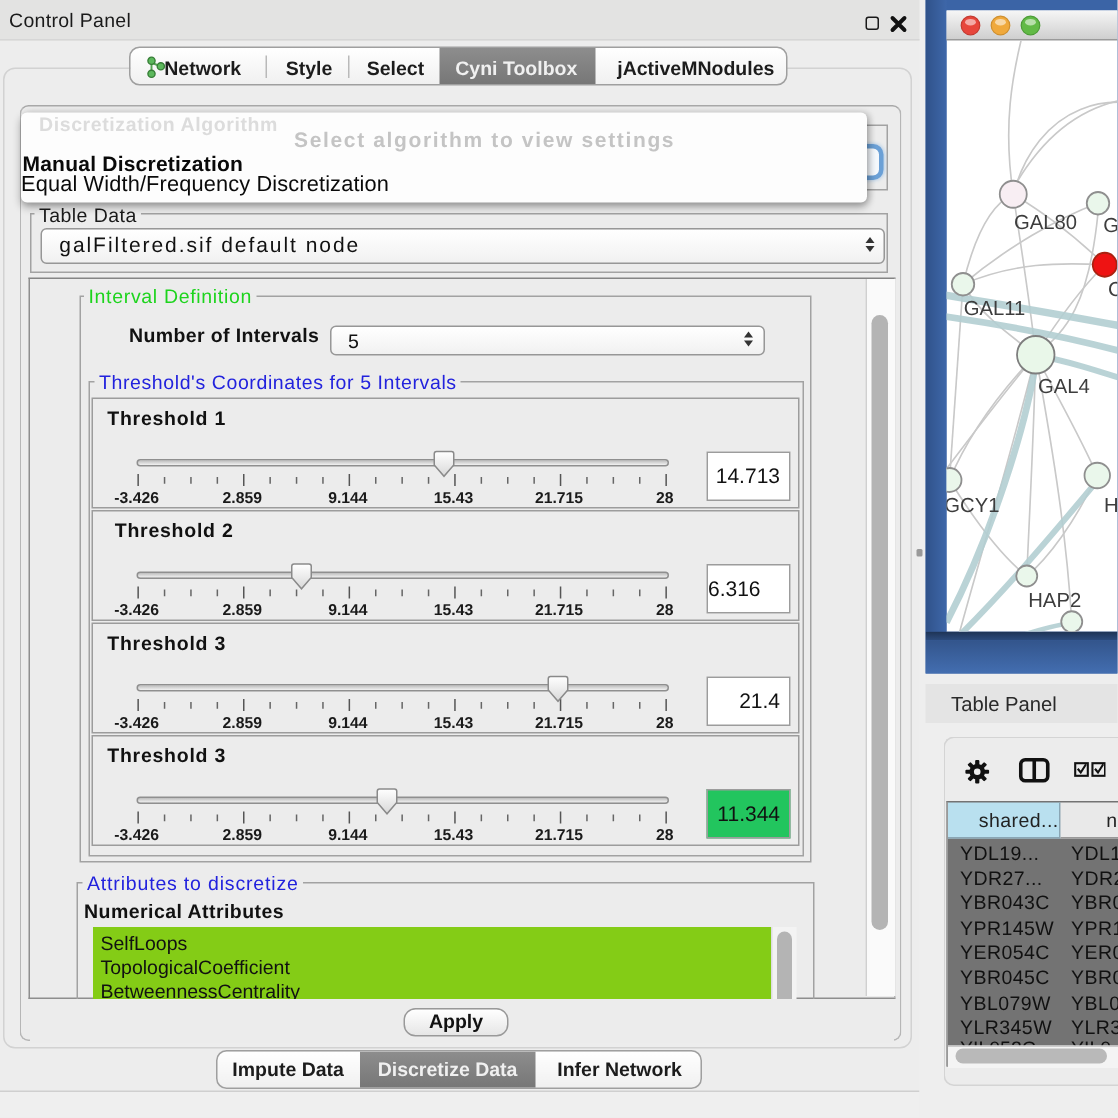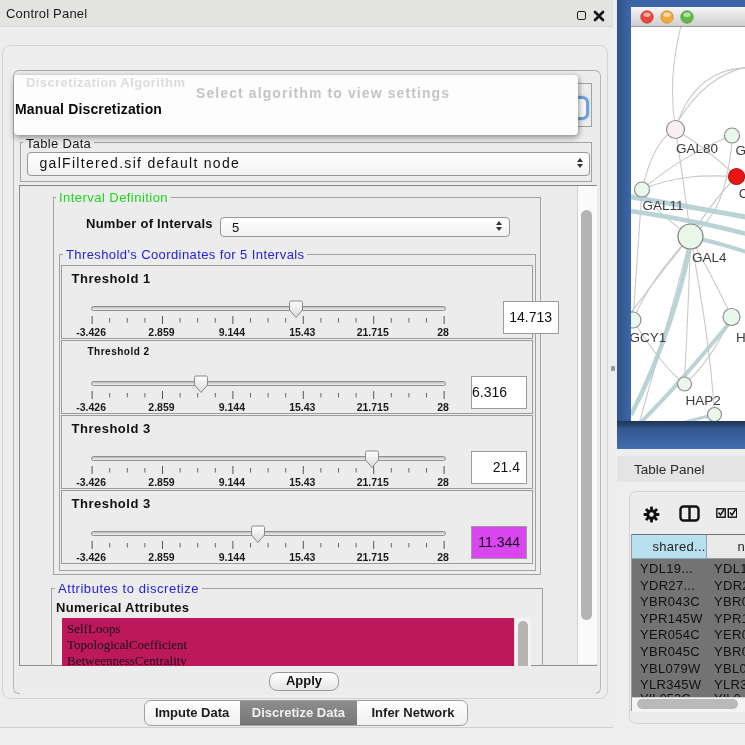--- a/index.html
+++ b/index.html
@@ -21,20 +21,37 @@
   <div class="abs" style="left:6px;top:6px;font-size:13px;letter-spacing:0.2px;color:#1a1a1a;">Control Panel</div>
   <div class="abs" style="left:577px;top:11px;width:7px;height:7px;border:1.6px solid #1a1a1a;border-radius:2px;background:transparent;"></div>
   <svg class="abs" style="left:593px;top:10px;" width="12" height="12" viewBox="0 0 12 12">
         <path d="M2,2 L10,10 M10,2 L2,10" stroke="#111" stroke-width="2.6" stroke-linecap="round"></path>
       </svg>
 
   <div class="abs" style="left:2px;top:45px;width:605.5px;height:654px;background:#ededed;border:1px solid #d2d2d2;border-radius:8px;box-sizing:border-box;"></div>
 
   <div class="abs" style="left:13px;top:69.5px;width:587.5px;height:624.5px;background:#ececec;border:1px solid #b6b6b6;border-top-color:#a8a8a8;border-radius:6px;box-sizing:border-box;"></div>
 
+  <div class="abs" id="toptabs" style="left:85.5px;top:30.5px;width:439px;height:26px;background:linear-gradient(#ffffff,#f0f0f0);border:1px solid #9f9f9f;border-radius:7px;box-sizing:border-box;overflow:hidden;">
+    <div class="abs" style="left:206.5px;top:0;width:103.5px;height:26px;background:linear-gradient(#8d8d8d,#757575);"></div>
+    <div class="abs" style="left:90px;top:5px;width:1px;height:15px;background:#b9b9b9;"></div>
+    <div class="abs" style="left:145px;top:5px;width:1px;height:15px;background:#b9b9b9;"></div>
+
+    <svg class="abs" style="left:11px;top:5px;" width="12" height="16" viewBox="0 0 12 16">
+      <path d="M3,4 L3,12 M3.5,5 L8.5,7" stroke="#55a555" stroke-width="1.3" fill="none"></path>
+      <circle cx="3" cy="3.5" r="2.4" fill="#5cb85c" stroke="#367d36" stroke-width="0.9"></circle>
+      <circle cx="3" cy="12.2" r="2.4" fill="#5cb85c" stroke="#367d36" stroke-width="0.9"></circle>
+      <circle cx="9.2" cy="7.2" r="2.4" fill="#5cb85c" stroke="#367d36" stroke-width="0.9"></circle>
+    </svg>
+    <div class="abs" style="left:23px;top:6px;font-size:13px;font-weight:bold;color:#1c1c1c;">Network</div>
+    <div class="abs" style="left:104px;top:6px;font-size:13px;font-weight:bold;color:#1c1c1c;">Style</div>
+    <div class="abs" style="left:158px;top:6px;font-size:13px;font-weight:bold;color:#1c1c1c;">Select</div>
+    <div class="abs" style="left:217px;top:6px;font-size:13px;font-weight:bold;color:#f0f0f0;">Cyni Toolbox</div>
+    <div class="abs" style="left:325px;top:6px;font-size:13px;font-weight:bold;color:#1c1c1c;">jActiveMNodules</div>
+  </div>
 
   <div class="abs" style="left:20px;top:82.5px;width:572px;height:44px;border:1px solid #a2a2a2;box-sizing:border-box;"></div>
 
   <div class="abs" style="left:560px;top:96px;width:29px;height:24px;border:3px solid #6ba0d6;border-radius:7px;background:#f4f8fc;box-sizing:border-box;box-shadow:0 0 3px #9cc0e4;"></div>
 
   <div class="abs" style="left:20px;top:142px;width:572px;height:40px;border:1px solid #a2a2a2;box-sizing:border-box;"></div>
   <div class="abs" style="left:23px;top:135.5px;padding:0 3px;background:#ececec;font-size:13px;letter-spacing:0.3px;color:#1a1a1a;text-align:right;">Table Data</div>
   <div class="abs combo" style="left:26.5px;top:152px;width:563px;height:23.5px;background:linear-gradient(#ffffff,#f1f1f1);"></div>
   <div class="abs" style="left:39.5px;top:155px;font-size:14px;letter-spacing:1.3px;color:#111;">galFiltered.sif default node</div>
   <div class="abs stepper" style="left:577px;top:158px;">
@@ -96,24 +113,24 @@
           <div class="abs" style="left:353.6px;top:60px;width:56px;text-align:center;font-size:10.5px;font-weight:bold;color:#1a1a1a;">28</div>
           <svg class="abs" style="left:226.7px;top:34px;" width="16" height="19" viewBox="0 0 16 19">
             <path d="M1.5,2.5 Q1.5,1 3,1 L13,1 Q14.5,1 14.5,2.5 L14.5,10 L8,17.5 L1.5,10 Z" fill="url(#g0)" stroke="#8a8a8a" stroke-width="1"></path>
             <defs>
               <linearGradient id="g0" x1="0" y1="0" x2="0" y2="1">
                 <stop offset="0" stop-color="#ffffff"></stop>
                 <stop offset="1" stop-color="#d8d8d8"></stop>
               </linearGradient>
             </defs>
           </svg>
-          <div class="abs" style="left:409.5px;top:34.5px;width:56px;height:33px;background:#fff;border:1px solid #9c9c9c;box-sizing:border-box;font-size:14px;color:#111;text-align:right;line-height:31px;padding-right:6px;margin-left:32px;">14.713</div>
+          <div class="abs" style="left:409.5px;top:34.5px;width:56px;height:33px;background:#fff;border:1px solid #9c9c9c;box-sizing:border-box;font-size:14px;color:#111;text-align:right;line-height:31px;padding-right:6px;">14.713</div>
         </div>
         <div class="abs" style="left:60.5px;top:340px;width:472px;height:74px;border:1px solid #9c9c9c;box-sizing:border-box;background:#ececec;">
-          <div class="abs" style="left:26px;top:5px;font-size:10px;font-weight:bold;letter-spacing:0.5px;color:#111;">Threshold 2</div>
+          <div class="abs" style="left:15px;top:5px;font-size:13px;font-weight:bold;letter-spacing:0.5px;color:#111;">Threshold 2</div>
           <div class="abs" style="left:29.5px;top:39.5px;width:355px;height:5.5px;background:linear-gradient(#bdbdbd,#f2f2f2);border:1px solid #8f8f8f;border-radius:4px;box-sizing:border-box;"></div>
           <svg class="abs" style="left:25px;top:49px;" width="390" height="10" viewBox="0 0 390 10">
             <path d="M5.1,1 L5.1,9" stroke="#555" stroke-width="1"></path>
             <path d="M22.700000000000003,3 L22.700000000000003,7.5" stroke="#666" stroke-width="1"></path>
             <path d="M40.300000000000004,3 L40.300000000000004,7.5" stroke="#666" stroke-width="1"></path>
             <path d="M57.900000000000006,3 L57.900000000000006,7.5" stroke="#666" stroke-width="1"></path>
             <path d="M75.5,1 L75.5,9" stroke="#555" stroke-width="1"></path>
             <path d="M93.1,3 L93.1,7.5" stroke="#666" stroke-width="1"></path>
             <path d="M110.7,3 L110.7,7.5" stroke="#666" stroke-width="1"></path>
             <path d="M128.3,3 L128.3,7.5" stroke="#666" stroke-width="1"></path>
@@ -225,48 +242,49 @@
           <div class="abs" style="left:353.6px;top:60px;width:56px;text-align:center;font-size:10.5px;font-weight:bold;color:#1a1a1a;">28</div>
           <svg class="abs" style="left:188.60000000000002px;top:34px;" width="16" height="19" viewBox="0 0 16 19">
             <path d="M1.5,2.5 Q1.5,1 3,1 L13,1 Q14.5,1 14.5,2.5 L14.5,10 L8,17.5 L1.5,10 Z" fill="url(#g3)" stroke="#8a8a8a" stroke-width="1"></path>
             <defs>
               <linearGradient id="g3" x1="0" y1="0" x2="0" y2="1">
                 <stop offset="0" stop-color="#ffffff"></stop>
                 <stop offset="1" stop-color="#d8d8d8"></stop>
               </linearGradient>
             </defs>
           </svg>
-          <div class="abs" style="left:409.5px;top:34.5px;width:56px;height:33px;background:#d946ef;border:1px solid #9c9c9c;box-sizing:border-box;font-size:14px;color:#111;text-align:right;line-height:31px;padding-right:6px;">11.344</div>
+          <div class="abs" style="left:409.5px;top:34.5px;width:56px;height:33px;background:#22c55e;border:1px solid #9c9c9c;box-sizing:border-box;font-size:14px;color:#111;text-align:right;line-height:31px;padding-right:6px;">11.344</div>
         </div>
       </div>
 
   <div class="abs" style="left:51px;top:588px;width:491.5px;height:90px;border:1px solid #a2a2a2;box-sizing:border-box;"></div>
   <div class="abs" style="left:55px;top:581px;padding:0 3px;background:#ececec;font-size:13px;letter-spacing:0.55px;color:#2222dd;">Attributes to discretize</div>
   <div class="abs" style="left:56px;top:599.5px;font-size:13px;font-weight:bold;letter-spacing:0.3px;color:#111;">Numerical Attributes</div>
-  <div class="abs" style="left:62px;top:618px;width:452px;height:59px;background:#be185d;overflow:hidden;font-family:Liberation Serif, serif;">
+  <div class="abs" style="left:62px;top:618px;width:452px;height:59px;background:#84cc16;overflow:hidden;">
     <div style="padding:2.5px 0 0 5px;font-size:13px;color:#111;line-height:16.4px;">SelfLoops<br>TopologicalCoefficient<br>BetweennessCentrality</div>
   </div>
   <div class="abs" style="left:514px;top:618px;width:16px;height:47.5px;background:#f3f3f3;border-left:1px solid #ddd;"></div>
   <div class="abs" style="left:517.5px;top:621px;width:10px;height:60px;background:#b4b4b4;border-radius:5px;"></div>
 
   <div class="abs" style="left:19.5px;top:666px;width:576px;height:29px;background:#ececec;"></div>
 
   <div class="abs" style="left:269px;top:672px;width:68px;height:17px;background:linear-gradient(#ffffff,#e6e6e6);border:1px solid #999;border-radius:8px;text-align:center;font-size:13px;font-weight:bold;color:#111;line-height:16px;">Apply</div>
 
   <div class="abs" id="bottabs" style="left:143.5px;top:700px;width:324.5px;height:25.5px;background:linear-gradient(#ffffff,#f0f0f0);border:1px solid #9f9f9f;border-radius:7px;box-sizing:border-box;overflow:hidden;">
     <div class="abs" style="left:95.2px;top:0;width:117.4px;height:26px;background:linear-gradient(#8d8d8d,#757575);"></div>
     <div class="abs" style="left:0;top:0;width:95.2px;text-align:center;font-size:13px;font-weight:bold;color:#1c1c1c;padding-top:3.5px;">Impute Data</div>
     <div class="abs" style="left:95.2px;top:0;width:117.4px;text-align:center;font-size:13px;font-weight:bold;color:#f0f0f0;padding-top:3.5px;">Discretize Data</div>
     <div class="abs" style="left:212.6px;top:0;width:111.9px;text-align:center;font-size:13px;font-weight:bold;color:#1c1c1c;padding-top:3.5px;">Infer Network</div>
   </div>
 
   <div class="abs" style="left:14px;top:75px;width:563.5px;height:59.5px;background:#fdfdfd;border-radius:4px;box-shadow:0 3px 6px rgba(0,0,0,0.33),2px 0 4px rgba(0,0,0,0.15);"></div>
   <div class="abs" style="left:26px;top:75px;font-size:13px;font-weight:bold;letter-spacing:0.4px;color:#dcdcdc;">Discretization Algorithm</div>
   <div class="abs" style="left:196px;top:85px;font-size:14px;font-weight:bold;letter-spacing:1.1px;color:#c4c4c4;">Select algorithm to view settings</div>
   <div class="abs" style="left:15px;top:100.5px;font-size:14px;font-weight:bold;letter-spacing:0.15px;color:#0a0a0a;">Manual Discretization</div>
+  <div class="abs" style="left:14px;top:115px;font-size:14.5px;letter-spacing:0.1px;color:#0a0a0a;">Equal Width/Frequency Discretization</div>
 </div>
 
 <div class="abs" style="left:611px;top:366px;width:4px;height:5px;background:#9a9a9a;border-radius:1px;"></div>
 
 <div class="abs" id="net" style="left:617px;top:0;width:128px;height:449px;background:#3b64a6;overflow:hidden;">
   <div class="abs" style="left:0;top:421px;width:128px;height:6px;background:linear-gradient(#1e3354,#2d4c7e);"></div>
   <div class="abs" style="left:0;top:427px;width:128px;height:23px;background:linear-gradient(#33558c,#446fb2);"></div>
 
   <div class="abs" style="left:14px;top:7px;width:114px;height:414px;background:#ffffff;"></div>
       <div class="abs" style="left:0;top:0;width:14px;height:421px;background:linear-gradient(90deg,#30528a,#3e67a9);"></div>

